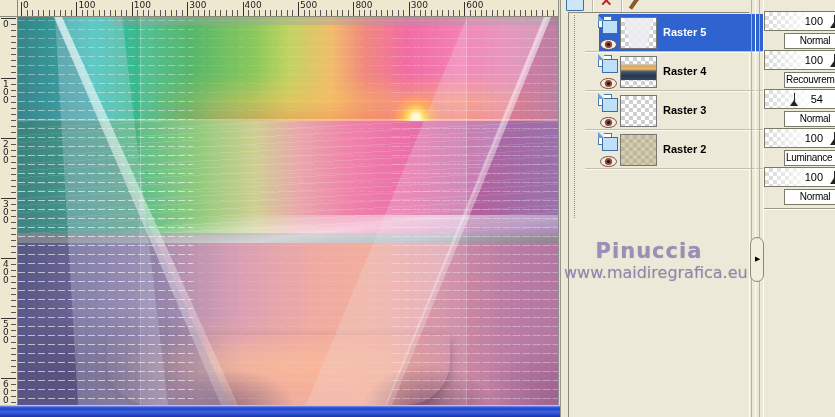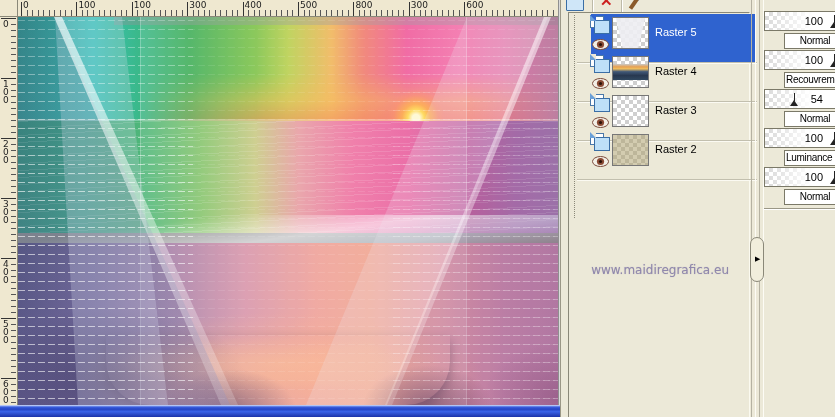--- a/index.html
+++ b/index.html
@@ -79,21 +79,21 @@
   .tb-sep{position:absolute;top:0;width:2px;height:12px;border-left:1px solid #bdbaa8;border-right:1px solid #fff;}
   .tb-icon{position:absolute;}
   #tb-page{left:5px;top:-7px;width:18px;height:18px;background:#cfe6f8;border:1px solid #3a6ea5;border-radius:1px;}
   #tb-x{left:39px;top:-8px;width:16px;height:20px;color:#cc2020;font-size:15px;font-weight:bold;}
   #tb-brush{left:67px;top:-4px;width:14px;height:16px;}
   #tb-brush i{position:absolute;left:5px;top:-2px;width:4px;height:16px;background:linear-gradient(180deg,#3a2a1a 0 30%,#8a5a2a 30%);transform:rotate(35deg);display:block;}
 
   #layer-list{left:7px;top:12px;width:182px;height:405px;background:#ece9d8;
     border-top:1px solid #8a8878;border-left:1px solid #8a8878;border-right:1px solid #fbfaf0;}
   #link-line{position:absolute;left:5px;top:2px;width:1px;height:203px;border-left:1px dotted #8a8878;}
-  .layer-row{position:absolute;left:8px;width:180px;height:50px;}
+  .layer-row{position:absolute;left:16px;width:180px;height:39px;font-weight:bold;}
   .layer-row .sep{position:absolute;left:0;bottom:0;width:100%;height:2px;
     background:linear-gradient(180deg,#c2bfae 0 1px,#fbfaf2 1px);}
   .layer-row .stub{position:absolute;left:5px;bottom:1px;width:8px;height:1px;border-top:1px dotted #8a8878;}
   .row-bg{position:absolute;left:14px;right:1px;top:0;bottom:2px;}
   .layer-row.selected .row-bg{background:#2f63cf;}
   .page-icon{position:absolute;left:13px;top:2px;width:21px;height:18px;}
   .page-icon .back{position:absolute;left:0;top:0;width:14px;height:12px;background:#fff;border:1px solid #4a78a8;}
   .page-icon .front{position:absolute;left:4px;top:4px;width:16px;height:14px;background:#bee0f8;border:1px solid #3a6ea5;}
   .page-icon .fold{position:absolute;right:-1px;top:-1px;width:0;height:0;
     border-top:6px solid #ece9d8;border-left:6px solid #6aa0d8;}
@@ -105,21 +105,21 @@
   .thumb.overlay-shape .fx{background:rgba(238,238,242,0.92);clip-path:polygon(8% 0,92% 0,72% 100%,28% 100%);}
   .thumb.sunset .fx{top:7px;bottom:7px;background:linear-gradient(180deg,#c8c8c8 0%,#e8a050 18%,#f0c060 30%,#405878 48%,#283850 72%,#304860 100%);}
   .thumb.tan .fx{background:rgba(175,163,112,0.55);}
   .thumb.rainbow .fx{background:repeating-linear-gradient(115deg,rgba(255,255,255,0.22) 0 2px,transparent 2px 7px),
     linear-gradient(115deg,#2a1a2a 0%,#1d5a4a 10%,#4a9a5a 22%,#9cc46a 32%,#e8e898 40%,#f0b0a0 48%,#e87898 58%,#c85888 68%,#a04878 78%,#7a3a68 88%,#5a2a50 100%);}
   .layer-name{position:absolute;left:78px;top:12px;font-size:11px;color:#000;white-space:nowrap;}
   .layer-row.selected .layer-name{color:#fff;}
 
   #watermark-title{left:5px;top:226px;width:150px;text-align:center;font-size:21px;font-weight:bold;
     letter-spacing:1px;color:#9a8fb4;font-family:"DejaVu Sans",sans-serif;text-shadow:0 0 1px rgba(154,143,180,0.6);}
-  #watermark-url{left:-5px;top:250px;width:165px;text-align:right;font-size:12px;color:#9088ac;
+  #watermark-url{left:-5px;top:250px;width:165px;text-align:right;font-size:16px;color:#9088ac;
     font-family:"DejaVu Sans",sans-serif;text-shadow:0 0 1px rgba(144,136,172,0.5);}
 
   #splitter{left:190px;top:0;width:13px;height:417px;}
   #splitter .g1{position:absolute;left:0;top:0;width:1px;height:100%;background:#b5b2a2;}
   #splitter .g2{position:absolute;left:4px;top:0;width:1px;height:100%;background:#fdfcf5;}
   #splitter .g3{position:absolute;left:8px;top:0;width:1px;height:100%;background:#b5b2a2;}
   #splitter .g4{position:absolute;left:12px;top:0;width:1px;height:100%;background:#fdfcf5;}
   #split-pill{position:absolute;left:-1px;top:237px;width:14px;height:45px;border-radius:7px;
     background:#f1eedc;border:1px solid #8a8878;}
   #split-pill .arr{position:absolute;left:4px;top:17px;font-size:7px;color:#000;}
@@ -237,20 +237,21 @@
   <div class="tb-sep" style="left:31px;"></div>
   <div class="tb-icon" id="tb-x">✕</div>
   <div class="tb-sep" style="left:60px;"></div>
   <div class="tb-icon" id="tb-brush">
       <i></i>
     </div>
 
   <div class="abs" id="layer-list">
     <div id="link-line"></div>
 
+    <div class="abs" id="watermark-title">Pinuccia</div>
     <div class="abs" id="watermark-url">www.maidiregrafica.eu</div>
   <div class="layer-row selected" style="top: 1px;">
     <div class="row-bg"></div>
     <div class="page-icon">
       <div class="back"></div>
           <div class="front"></div>
           <div class="fold"></div>
     </div>
     <div class="eye-icon">
       <svg width="17" height="11" viewBox="0 0 17 11">

